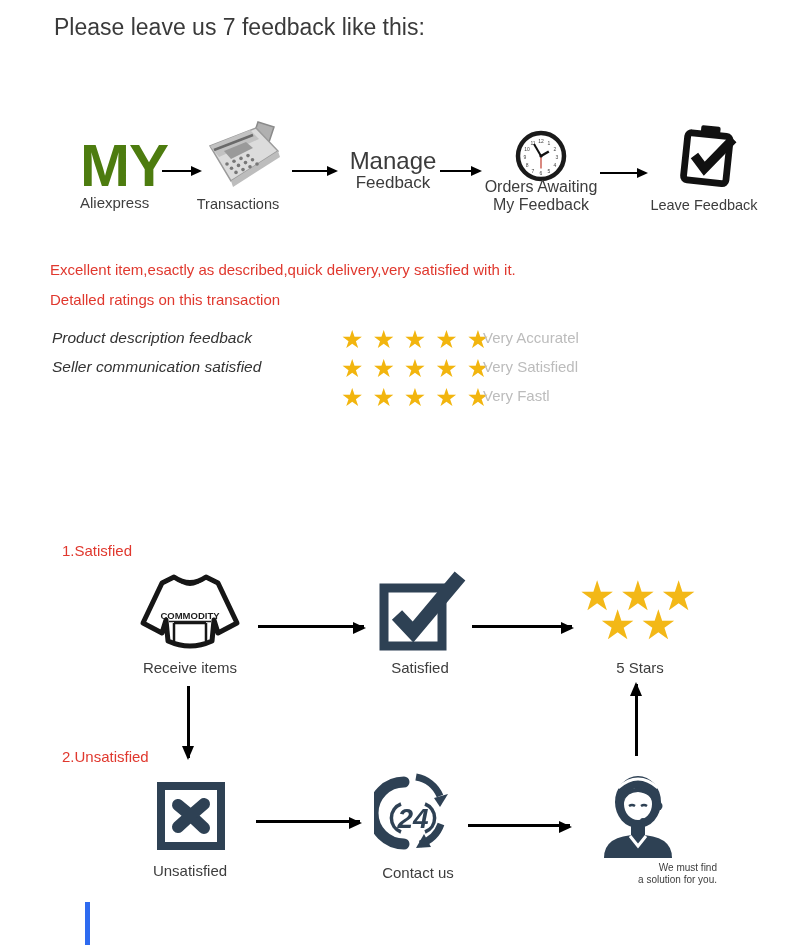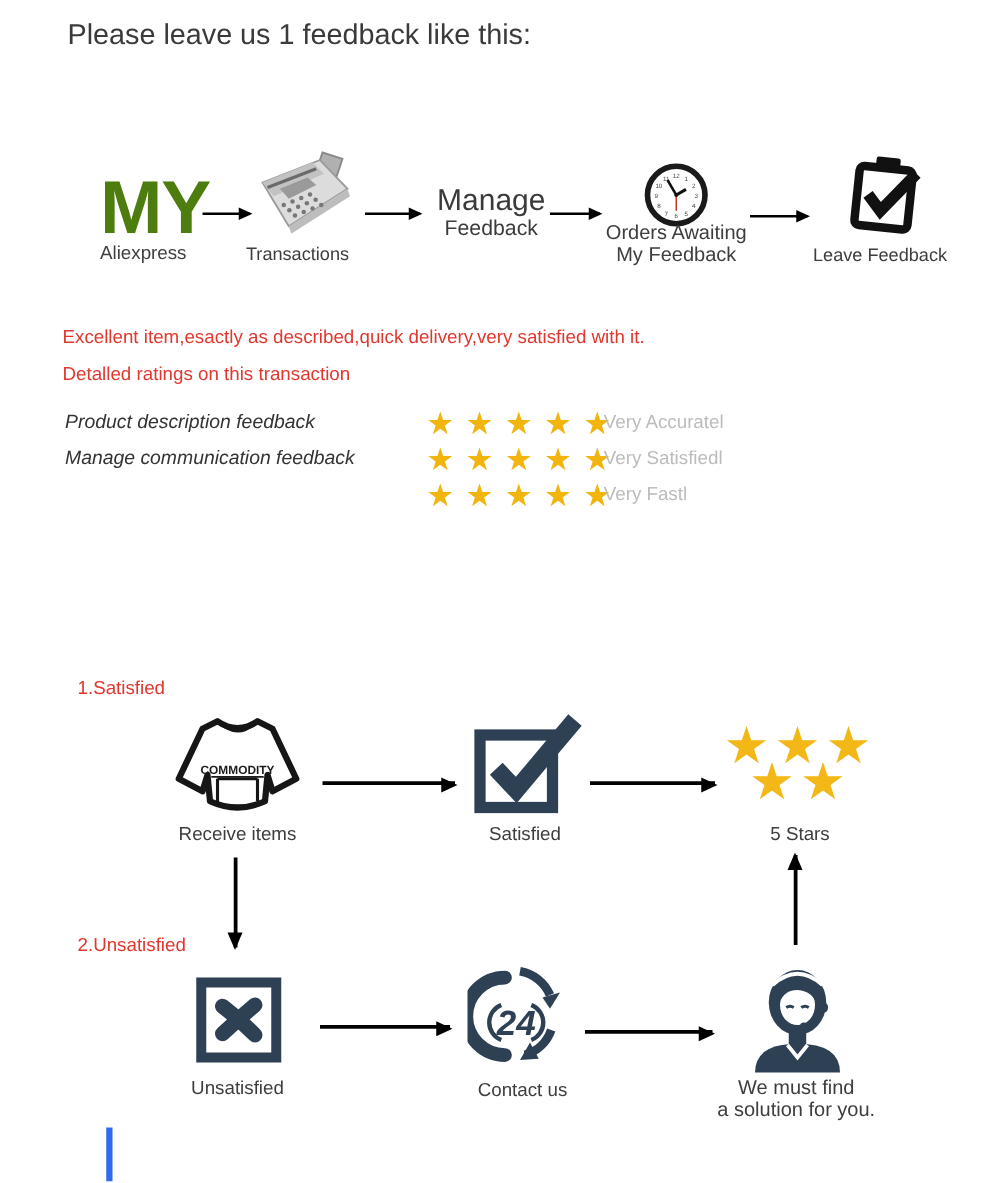--- a/index.html
+++ b/index.html
@@ -30,21 +30,21 @@
   .arr-up::before{content:"";position:absolute;left:-8px;top:-2px;width:0;height:0;
      border-bottom:14px solid #000;border-left:6.5px solid transparent;border-right:6.5px solid transparent;}
   .bluebar{left:85px;top:902px;width:5px;height:43px;background:#2e6bf0;}
   svg{display:block;}
 </style>
 </head>
 <body>
 
 <div id="page">
 
-  <div class="abs title">Please leave us 1 feedback like this:</div>
+  <div class="abs title">Please leave us 7 feedback like this:</div>
 
   <div class="abs" style="left:80px;top:136px;">
     <div class="my-big">MY</div>
     <div class="my-sub">Aliexpress</div>
   </div>
 
   <div class="arr-r" style="left:162px;top:170px;width:38px;"></div>
 
   <div class="abs" style="left:198px;top:118px;">
     <svg width="88" height="74" viewBox="0 0 88 74">
@@ -122,21 +122,21 @@
 
   <div class="abs red" style="left:50px;top:291px;">Detalled ratings on this transaction</div>
   <div class="abs red" style="left:50px;top:261px;">Excellent item,esactly as described,quick delivery,very satisfied with it.</div>
 
   <div class="abs" style="left:0;top:327px;width:800px;height:28px;">
     <span class="abs rate-label" style="left:52px;top:2px;">Product description feedback</span>
     <span class="abs rate-stars" style="left:341px;top:0;">★★★★★</span>
     <span class="abs rate-note" style="left:483px;top:2px;">Very Accuratel</span>
   </div>
   <div class="abs" style="left:0;top:356px;width:800px;height:28px;">
-    <span class="abs rate-label" style="left:52px;top:2px;">Manage communication feedback</span>
+    <span class="abs rate-label" style="left:52px;top:2px;">Seller communication satisfied</span>
     <span class="abs rate-stars" style="left:341px;top:0;">★★★★★</span>
     <span class="abs rate-note" style="left:483px;top:2px;">Very Satisfiedl</span>
   </div>
   <div class="abs" style="left:0;top:385px;width:800px;height:28px;">
     <span class="abs rate-stars" style="left:341px;top:0;">★★★★★</span>
     <span class="abs rate-note" style="left:483px;top:2px;">Very Fastl</span>
   </div>
 
   <div class="abs red" style="left:62px;top:542px;">1.Satisfied</div>
 
@@ -211,20 +211,20 @@
       <path d="M31 44 Q34 42 37 44" fill="none" stroke="#2e4154" stroke-width="2.5"></path>
       <path d="M43 44 Q46 42 49 44" fill="none" stroke="#2e4154" stroke-width="2.5"></path>
       <circle cx="60" cy="44" r="4.5" fill="#2e4154"></circle>
       <path d="M60 48 Q57 59 46 59" fill="none" stroke="#2e4154" stroke-width="2.5"></path>
       <circle cx="45" cy="59" r="3" fill="#2e4154"></circle>
       <rect x="33" y="62" width="14" height="12" fill="#2e4154"></rect>
       <path d="M6 96 Q6 73 40 73 Q74 73 74 96 Z" fill="#2e4154"></path>
       <path d="M32 74 L40 84 L48 74" fill="none" stroke="#fff" stroke-width="3"></path>
     </svg>
   </div>
-  <div class="abs step-label" style="left:557px;top:862px;width:160px;font-size:16px;">
+  <div class="abs step-label" style="left:557px;top:862px;width:160px;font-size:10px;text-align:right;">
     <div>We must find</div>
     <div>a solution for you.</div>
   </div>
 
   <div class="abs bluebar"></div>
 
 </div>
 
 </body></html>

